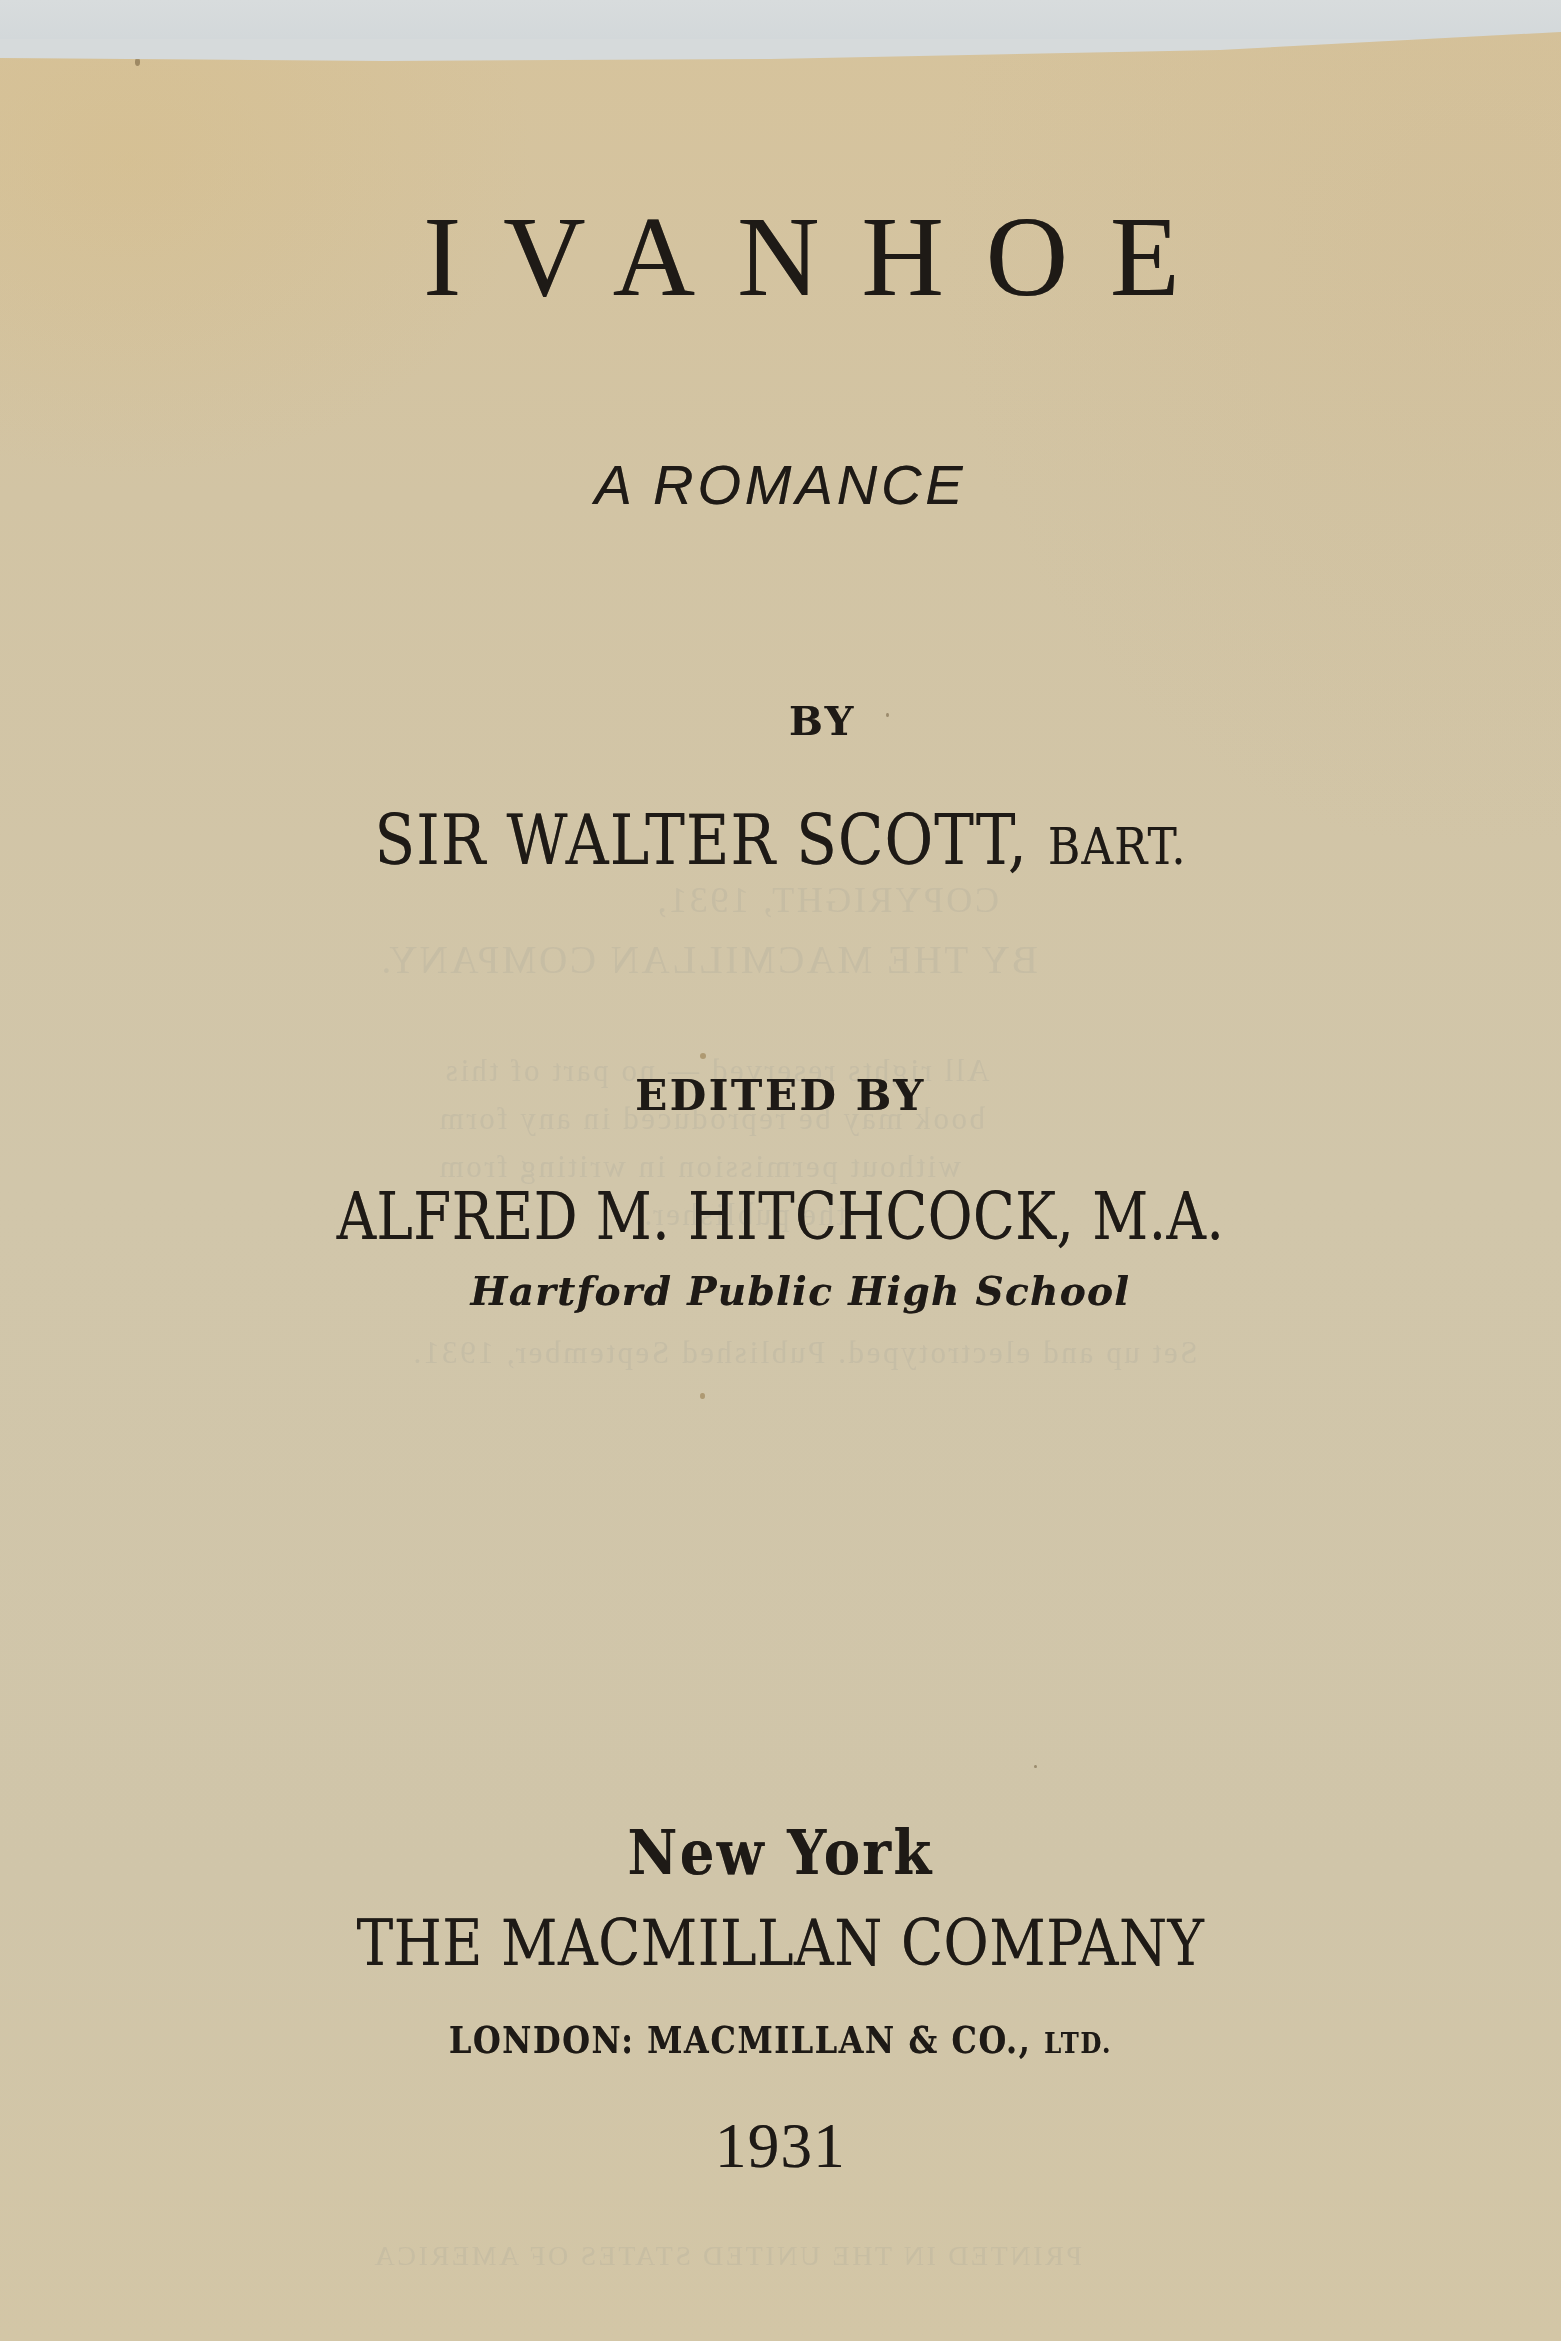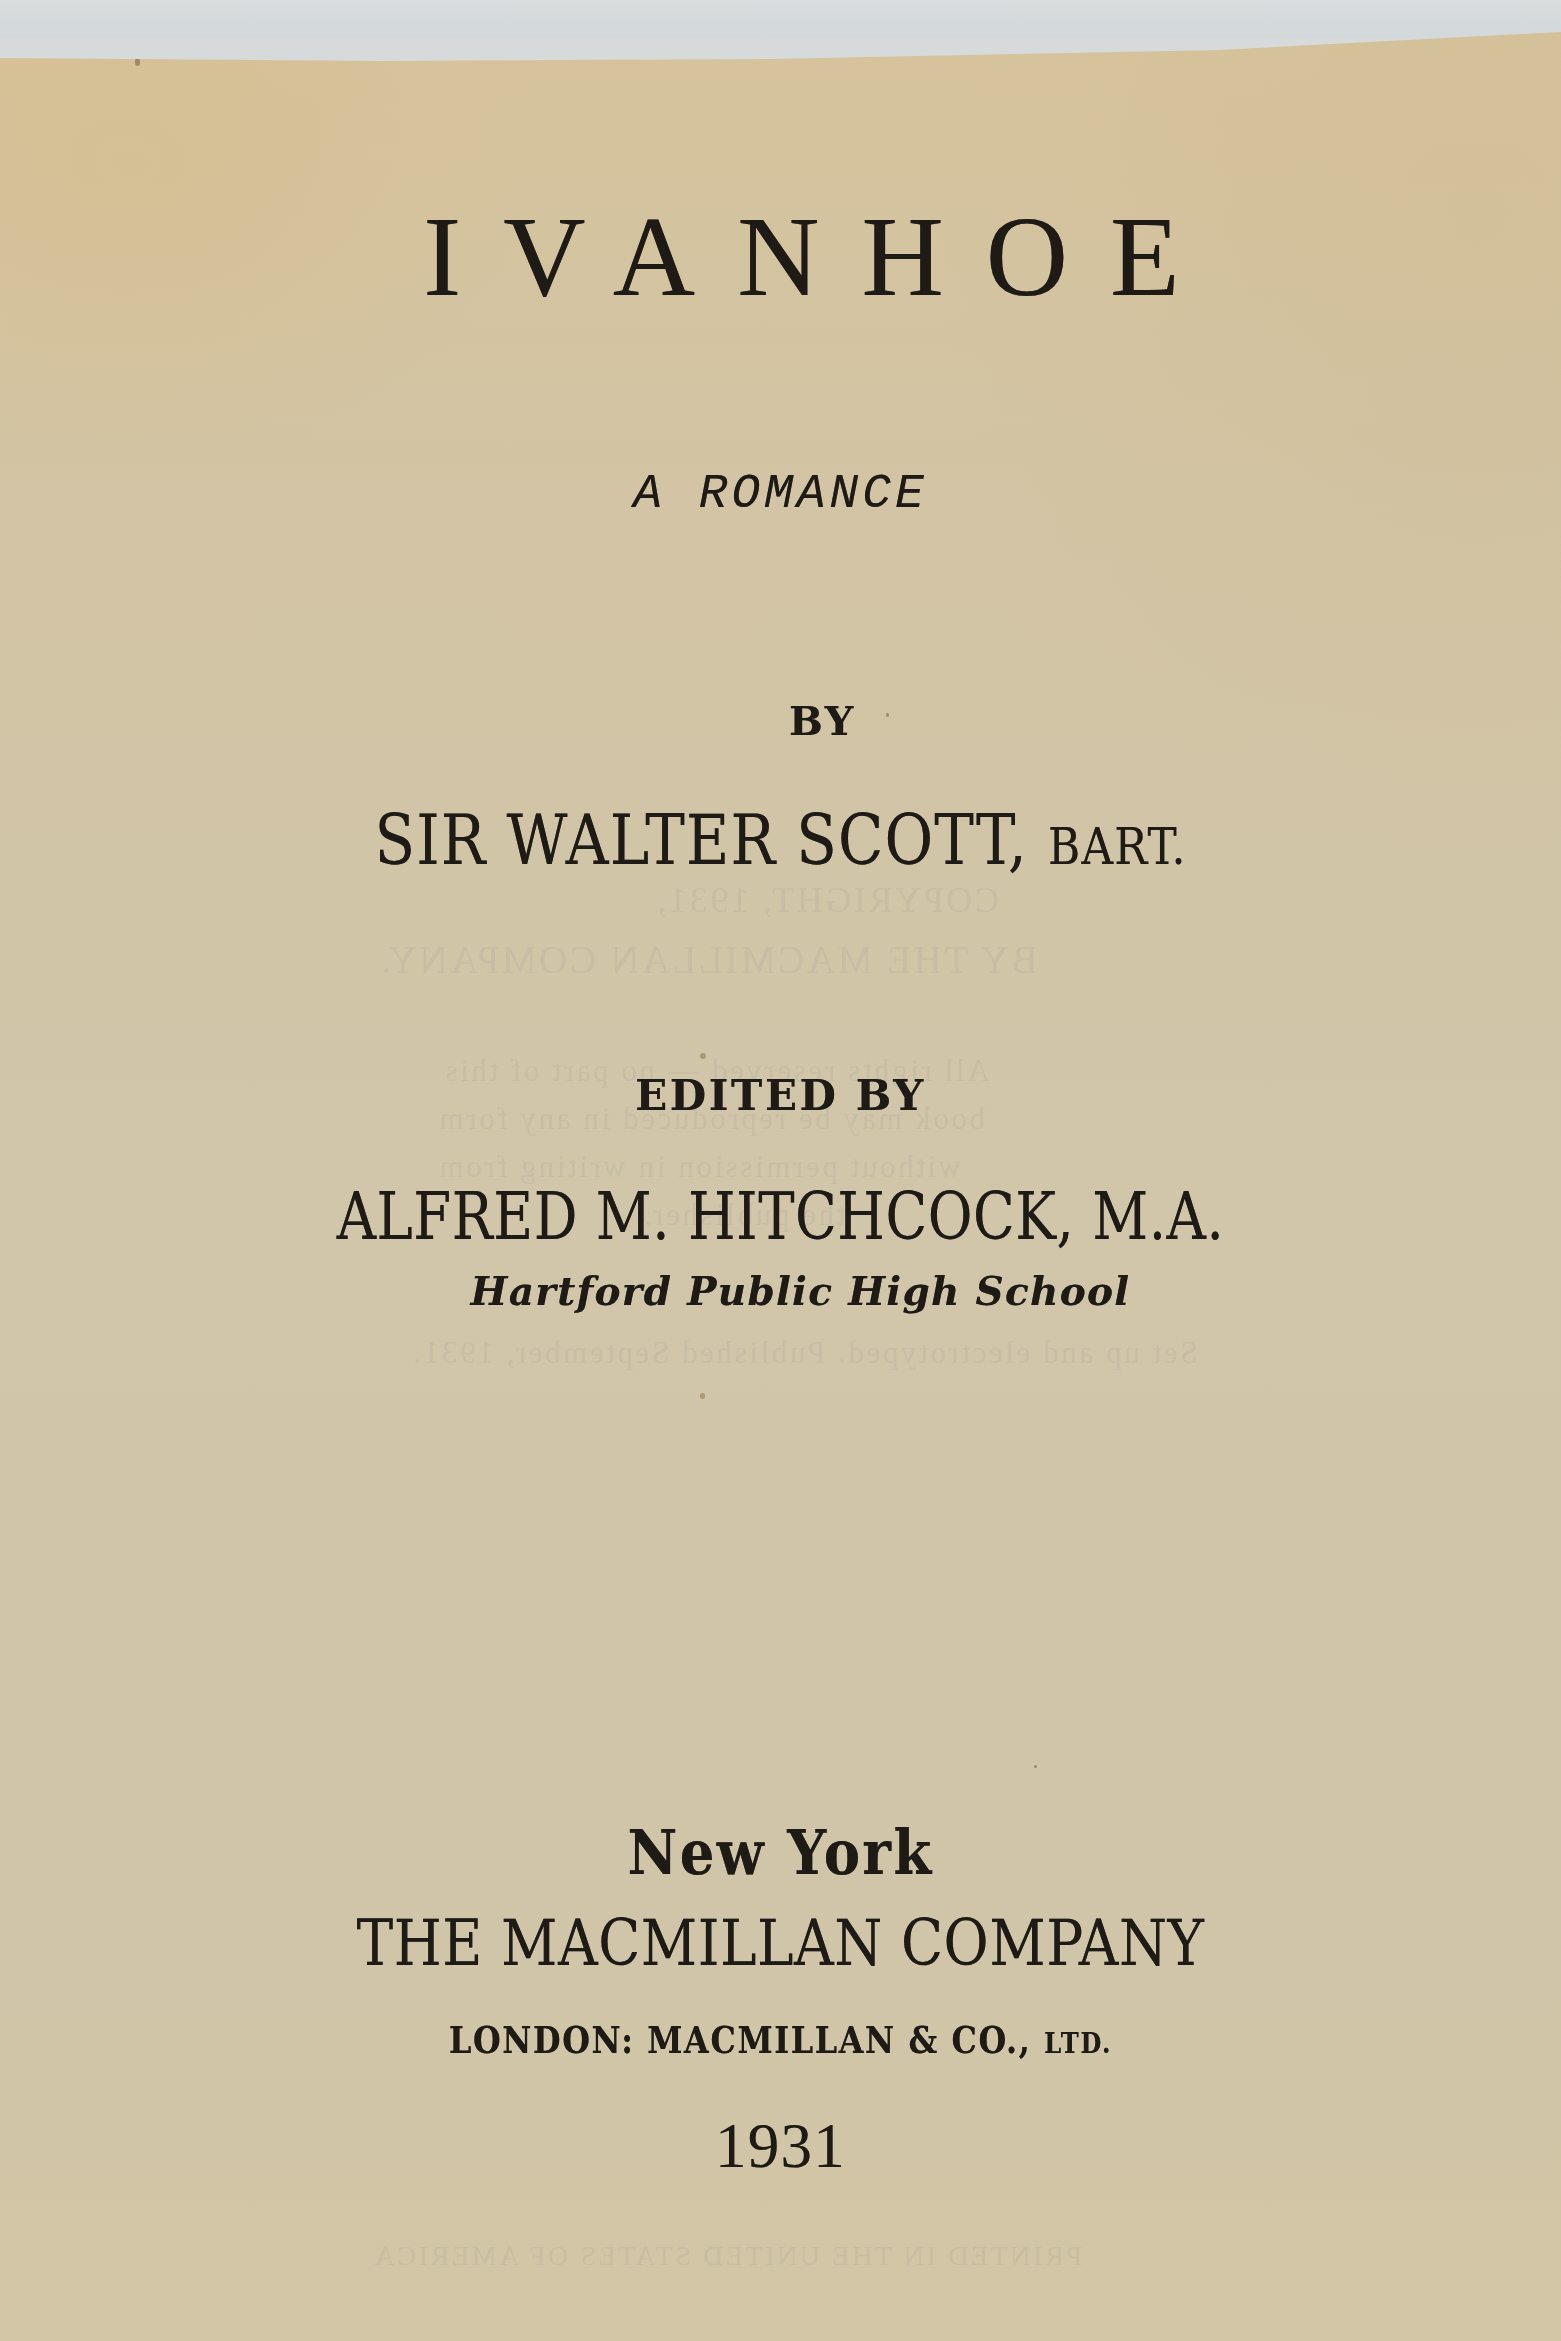--- a/index.html
+++ b/index.html
@@ -52,24 +52,24 @@
   .title {
     top: 193px;
     font-family: "Liberation Serif", serif;
     font-size: 114px;
     letter-spacing: 42px;
     padding-left: 42px;
     line-height: 128px;
     font-weight: normal;
   }
   .subtitle {
-    top: 453px;
-    font-family: Liberation Mono, monospace;
+    top: 443px;
+    font-family: Liberation Sans, sans-serif;
     font-style: italic;
-    font-size: 48px;
+    font-size: 56px;
     letter-spacing: 3.9px;
     line-height: 83px;
   }
   .by {
     top: 692px;
     font-family: "DejaVu Serif", serif;
     font-weight: bold;
     font-size: 40px;
     letter-spacing: 2.6px;
     line-height: 58px;

